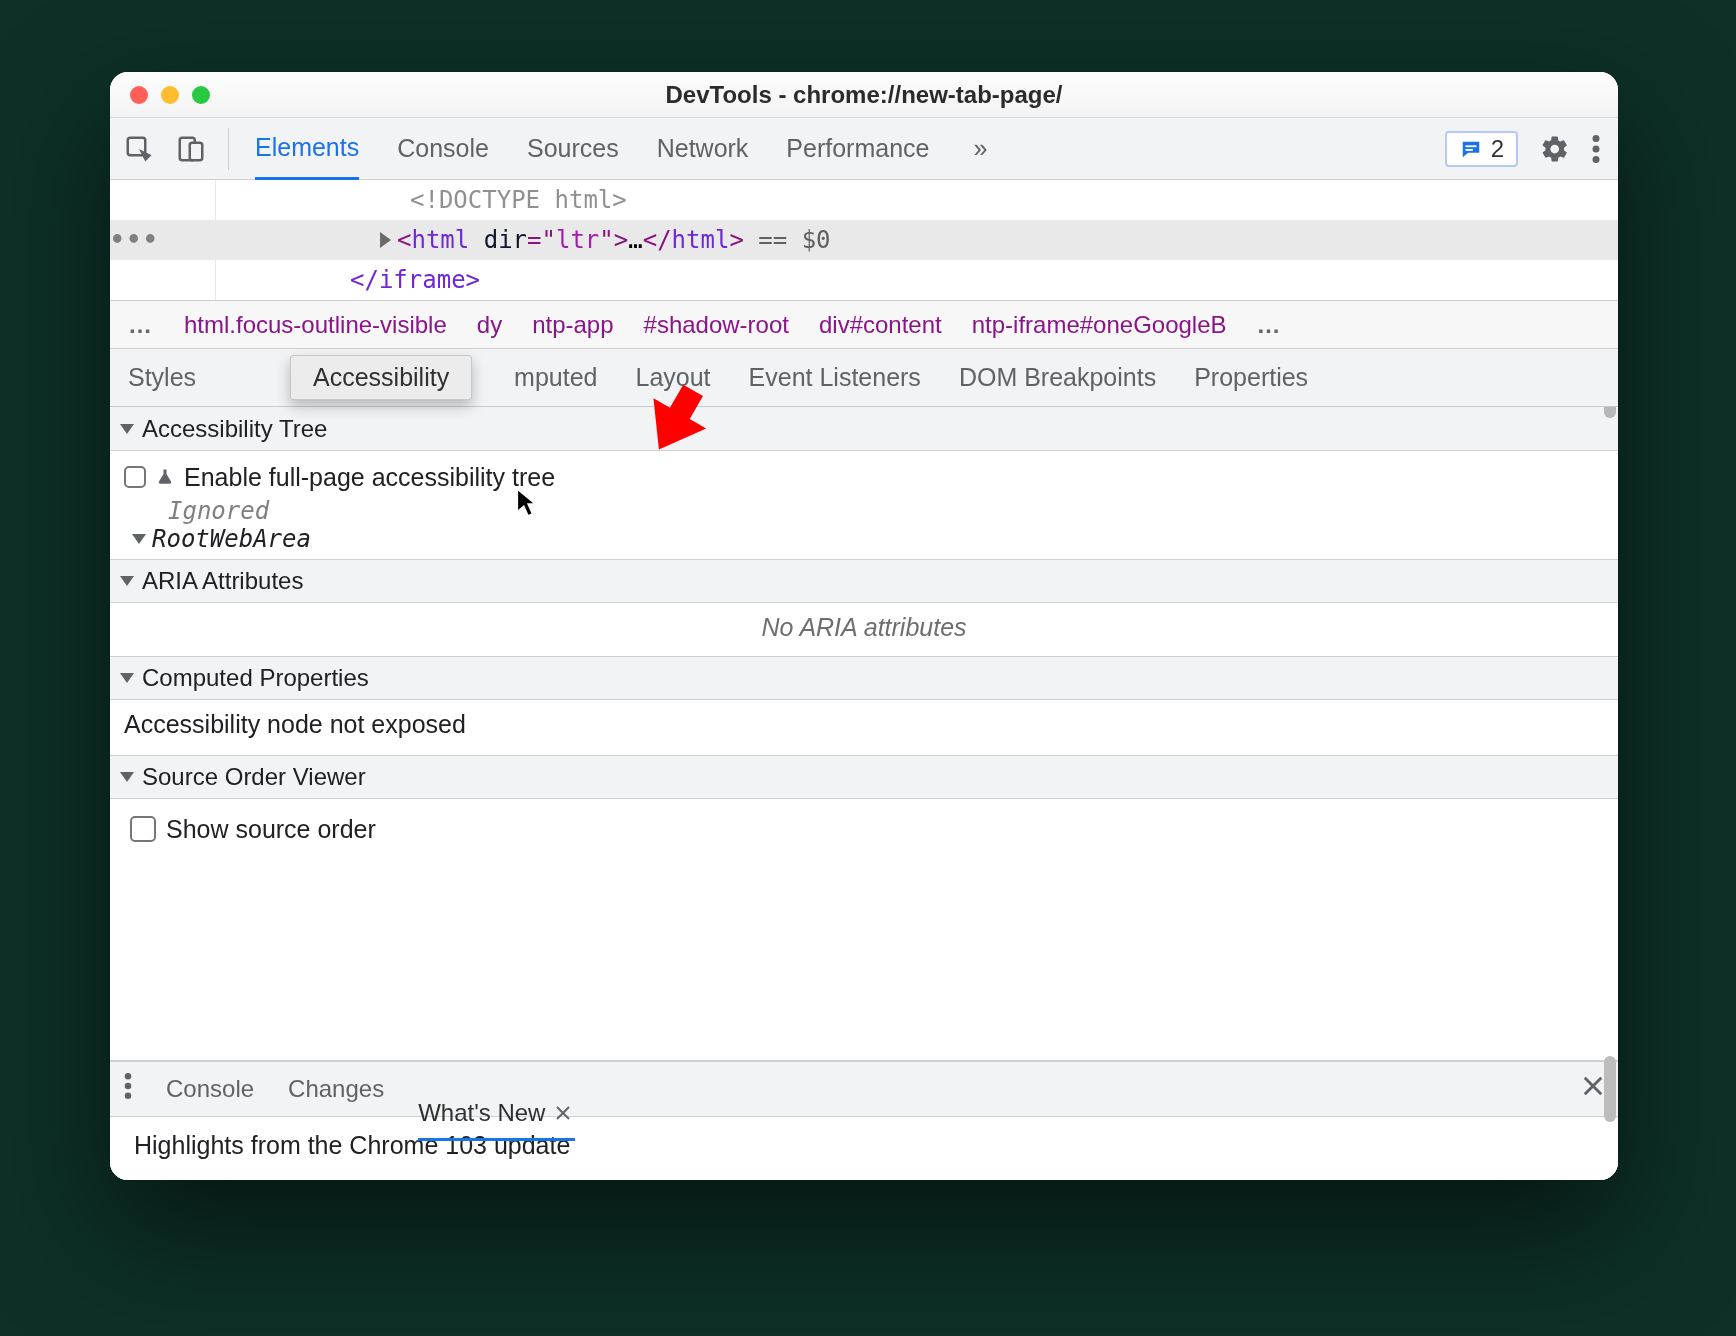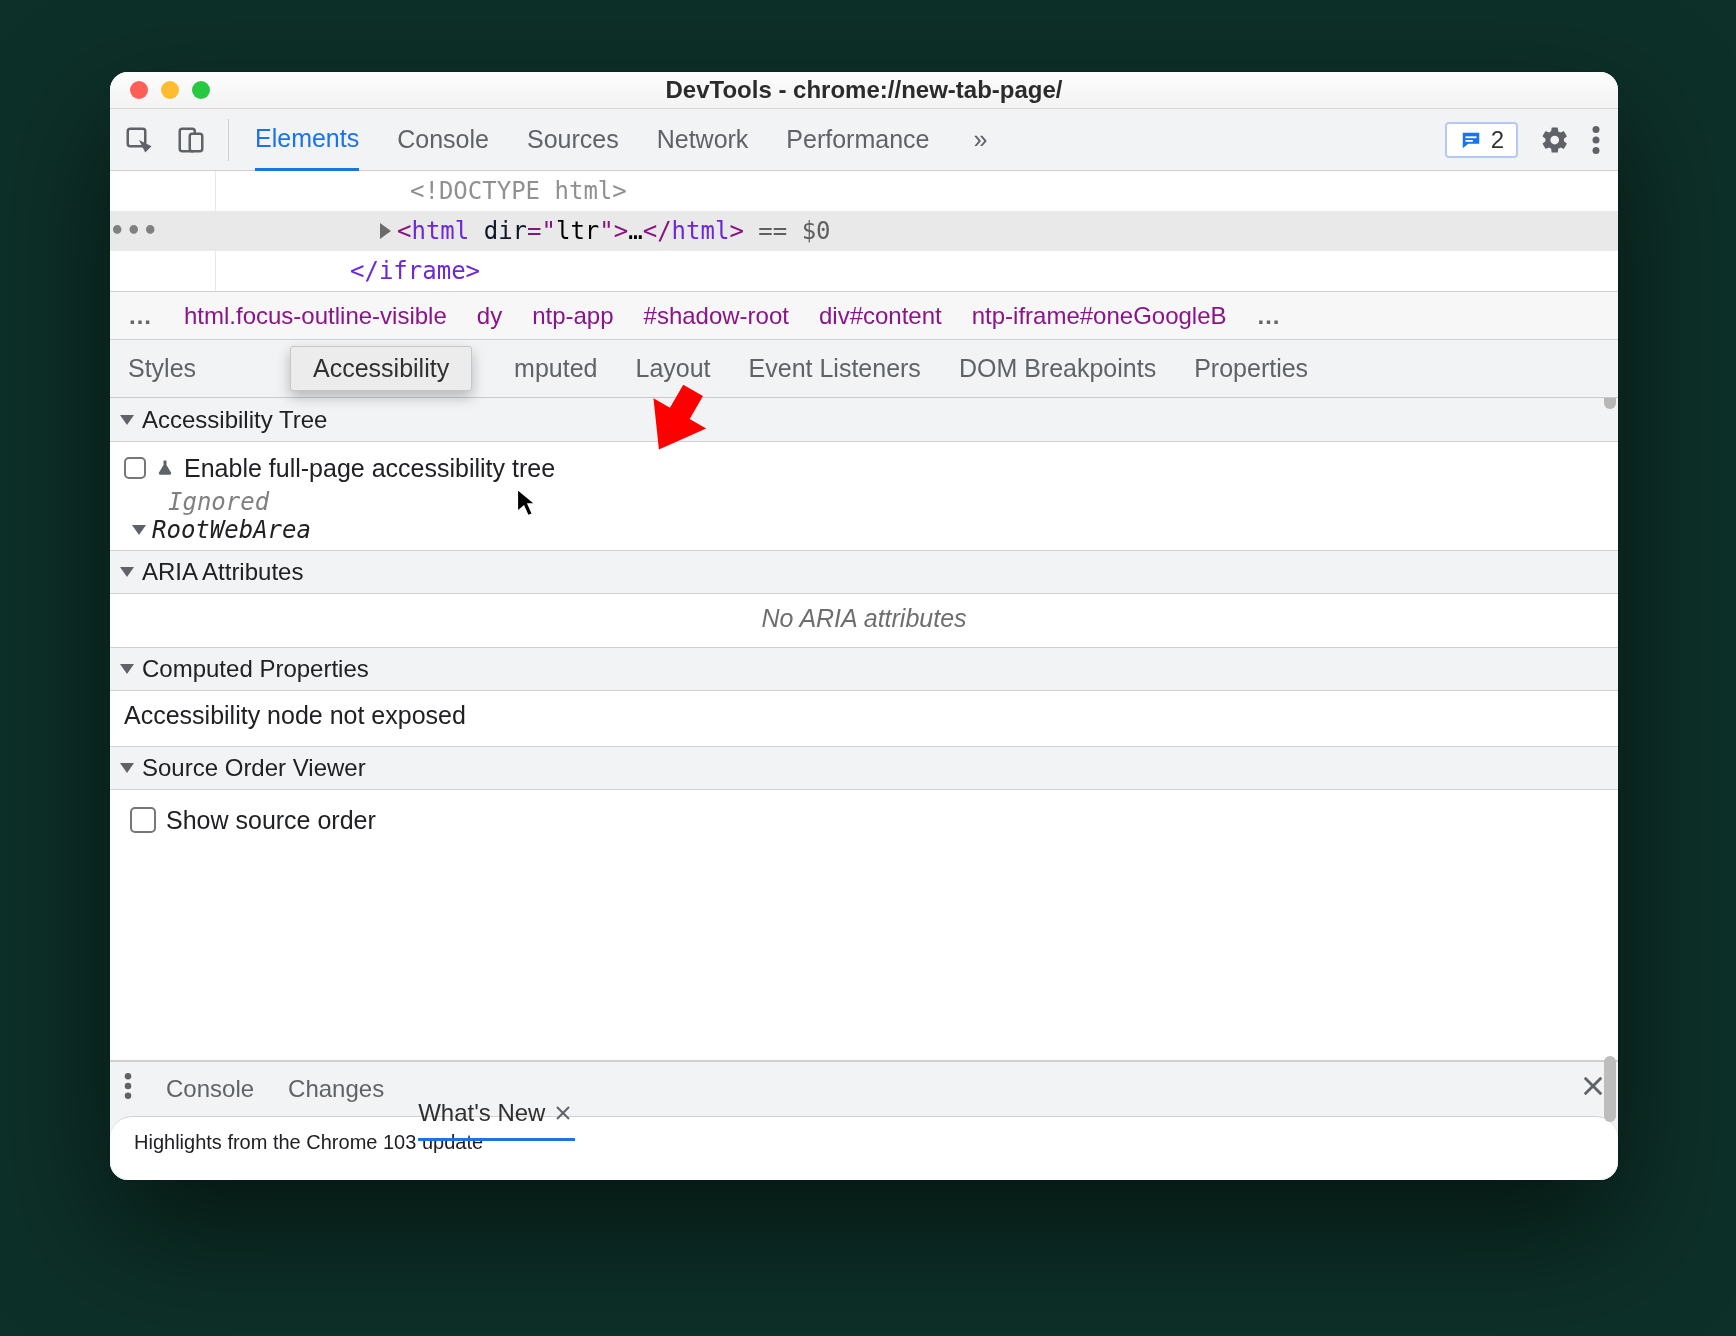--- a/index.html
+++ b/index.html
@@ -18,21 +18,21 @@
     width: 1508px;
     height: 1108px;
     background: #fff;
     border-radius: 18px;
     box-shadow: 0 50px 120px rgba(0,0,0,0.55), 0 0 0 1px rgba(0,0,0,0.05);
     overflow: hidden;
     display: flex;
     flex-direction: column;
   }
   .titlebar {
-    height: 37px;
+    height: 46px;
     background: linear-gradient(#fdfdfd,#f3f3f3);
     border-bottom: 1px solid #d9d9d9;
     display: flex;
     align-items: center;
     position: relative;
   }
   .traffic { display:flex; gap:13px; margin-left:20px; }
   .tl { width:18px; height:18px; border-radius:50%; }
   .tl.red{background:#ff5f57;} .tl.yellow{background:#febc2e;} .tl.green{background:#28c840;}
   .title {
@@ -64,21 +64,21 @@
 
   .dom-area { display:flex; flex-direction:column; border-bottom:1px solid #d0d0d0; }
   .dom-line {
     display:flex; align-items:center; height:40px; font-family: Menlo, Consolas, monospace;
     font-size:24px; padding-left:0; position:relative;
   }
   .gutter { width:100px; display:flex; align-items:center; }
   .gutter-sep { position:absolute; left:105px; top:0; bottom:0; width:1px; background:#e6e6e6; }
   .dom-row.sel { background:#e9e9e9; }
   .dom-content{ white-space:pre; }
-  .c-comment{color:#909090;} .c-tag{color:#6d28d9;} .c-attr{color:#0f172a;} .c-val{color:#000000;}
+  .c-comment{color:#909090;} .c-tag{color:#6d28d9;} .c-attr{color:#0f172a;} .c-val{color:#a21caf;}
   .c-punc{color:#881280;} .c-sel{color:#606060;}
   .caret-tri{
     width:0;height:0;border-top:8px solid transparent;border-bottom:8px solid transparent;
     border-left:11px solid #6b6b6b; display:inline-block; margin-right:6px;
   }
 
   .crumbs {
     height:48px; background:#f7f7f7; border-bottom:1px solid #d0d0d0;
     display:flex; align-items:center; padding:0 18px; gap:30px;
     font-size:24px; overflow:hidden; white-space:nowrap;
@@ -132,21 +132,21 @@
   .drawer-tab{ cursor:pointer; display:flex; align-items:center; gap:10px;}
   .drawer-tab.active{ color:#303030;margin-top:48px; }
   .drawer-tab.active::after{
     content:""; position:absolute; bottom:0; height:3px; background:#1a73e8;
   }
   .drawer-active-wrap{ position:relative; display:flex; align-items:center; gap:10px; }
   .drawer-underline{ position:absolute; left:0; right:-4px; bottom:-14px; height:3px; background:#1a73e8;}
   .drawer-close{ margin-left:auto; }
   .drawer-body{
     background:#fff; border-top:1px solid #d0d0d0; padding:14px 24px;
-    font-size:20px; color:#202124; height:64px;border-radius:22px;
+    font-size:25px; color:#202124; height:64px;
   }
 
   
   .red-arrow{
     position:absolute;
     left:528px; top:310px;
     width:76px; height:76px;
     z-index:50; pointer-events:none;
   }
   .cursor{

